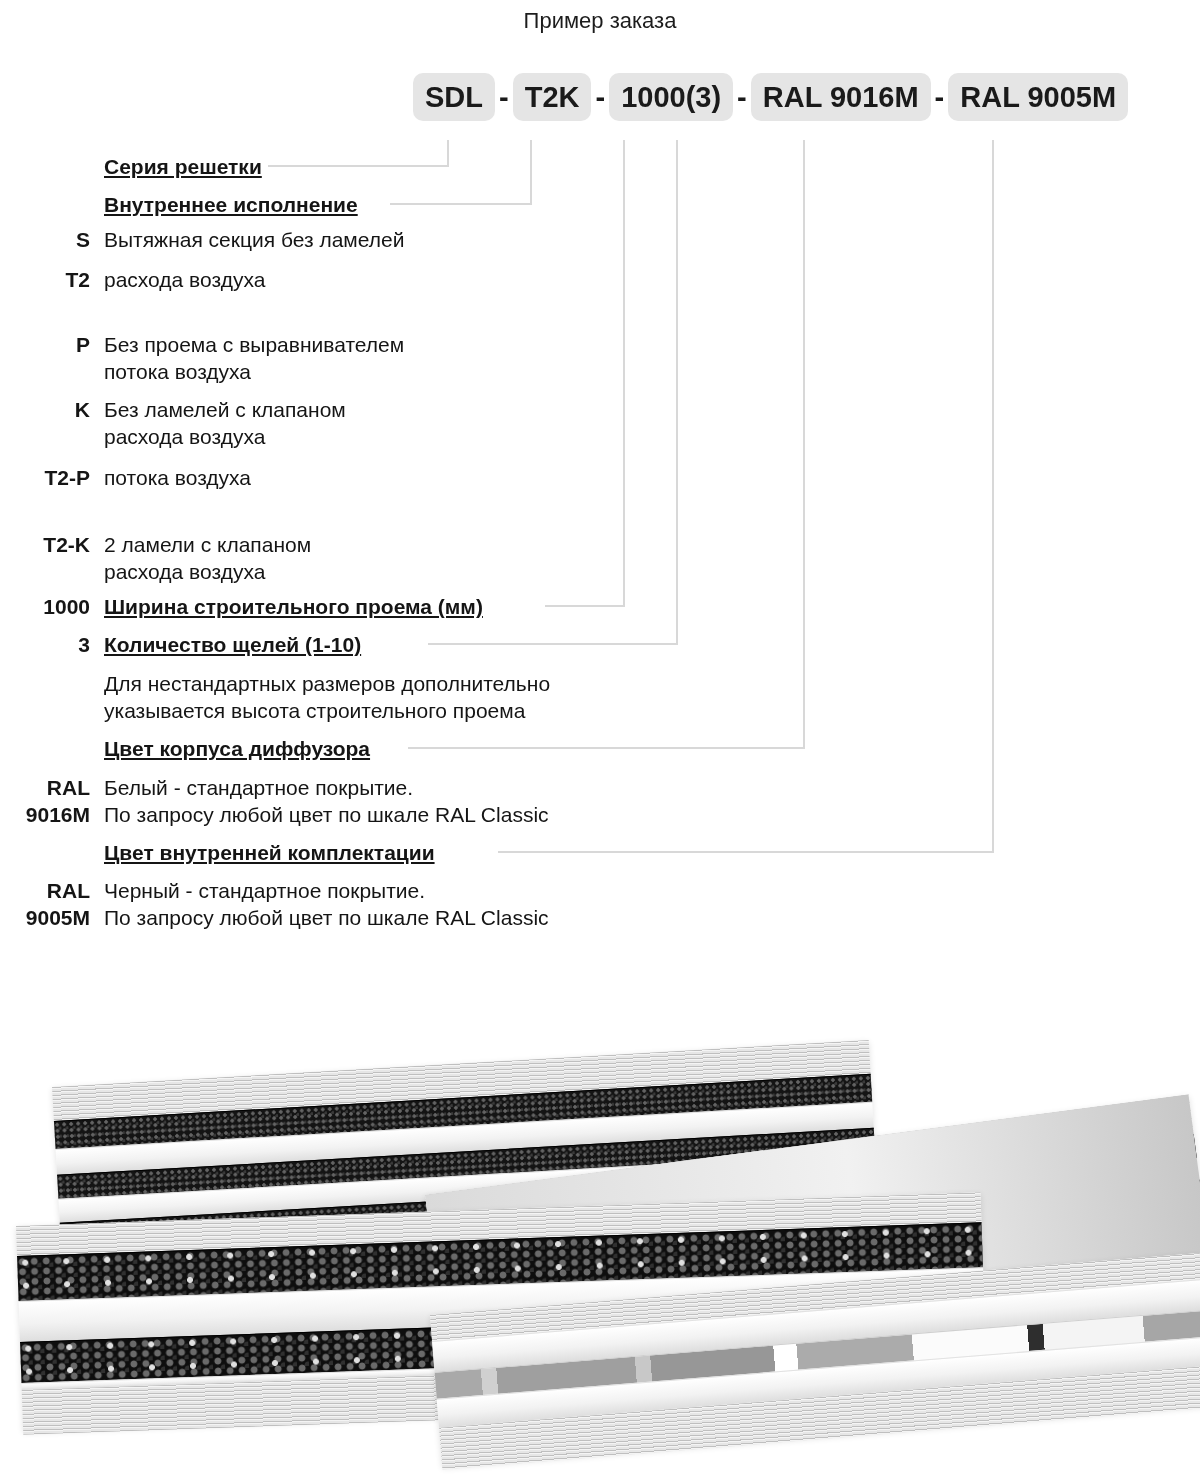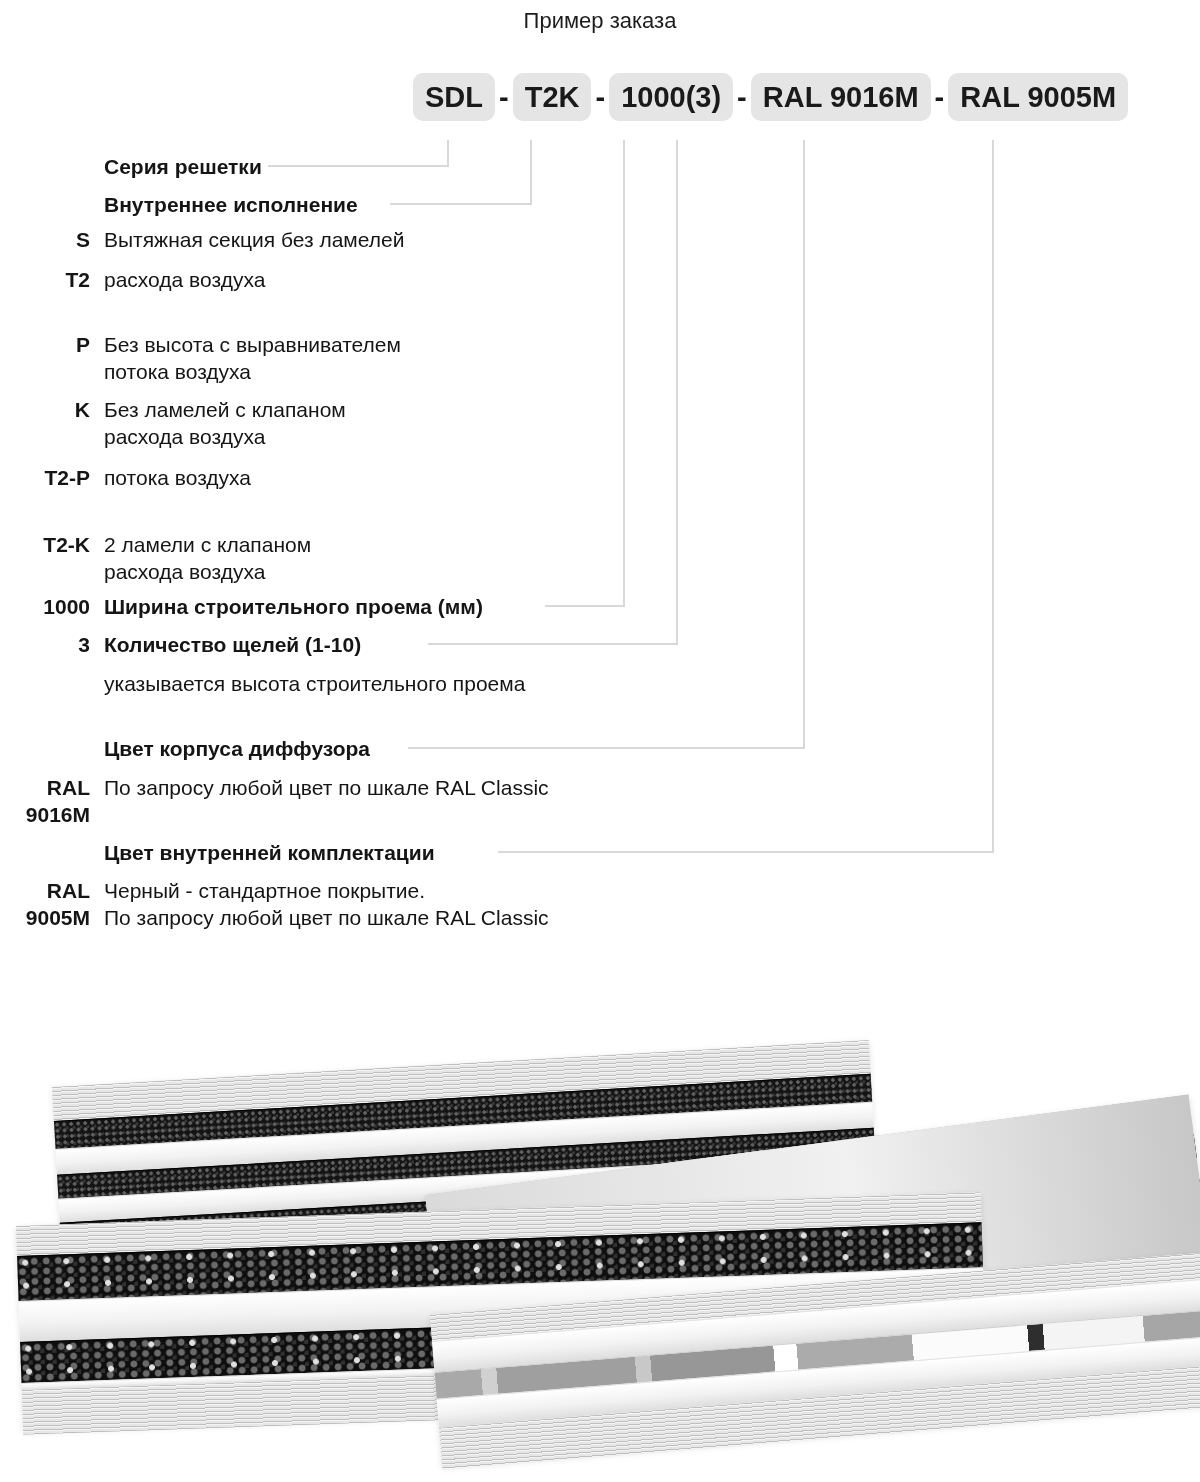--- a/index.html
+++ b/index.html
@@ -20,21 +20,21 @@
   .dash{padding:0 4px;}
 
   
   .connectors{position:absolute;top:0;left:0;}
 
   
   .row{position:absolute;left:0;width:760px;font-size:21px;line-height:27px;}
   .row .code{position:absolute;left:0;top:0;width:90px;text-align:right;font-weight:700;}
   .row .code div{line-height:27px;}
   .row .desc{margin-left:104px;}
-  .b{font-weight:700;}
+  .b{font-weight:700;text-decoration:underline;}
 
   
   .photo{position:absolute;top:1020px;left:0;width:1200px;height:462px;overflow:hidden;background:#fff;}
   .panel{position:absolute;transform-origin:0 0;background:#f6f6f6;
          box-shadow:0 2px 6px rgba(0,0,0,.12);}
   .panel > div{width:100%;}
   .rib{background:repeating-linear-gradient(180deg,#bfbfbf 0 1px,#f4f4f4 1px 2px,#e6e6e6 2px 4px);}
   .band{background:linear-gradient(180deg,#ffffff 0%,#f2f2f2 55%,#dedede 100%);
         border-top:1px solid #e2e2e2;}
   .slot-perf{background-color:#141414;
@@ -112,21 +112,21 @@
     <div class="row" style="top:266px">
       <span class="code">T2</span>
       <div class="desc">
         <div>расхода воздуха</div>
       </div>
     </div>
 
     <div class="row" style="top:331px">
       <span class="code">P</span>
       <div class="desc">
-        <div>Без высота с выравнивателем</div>
+        <div>Без проема с выравнивателем</div>
         <div>потока воздуха</div>
       </div>
     </div>
 
     <div class="row" style="top:396px">
       <span class="code">K</span>
       <div class="desc">
         <div>Без ламелей с клапаном</div>
         <div>расхода воздуха</div>
       </div>
@@ -152,34 +152,36 @@
       <div class="desc b">Ширина строительного проема (мм)</div>
     </div>
 
     <div class="row" style="top:631px">
       <span class="code">3</span>
       <div class="desc b">Количество щелей (1-10)</div>
     </div>
 
     <div class="row" style="top:670px">
       <div class="desc">
+        <div>Для нестандартных размеров дополнительно</div>
         <div>указывается высота строительного проема</div>
       </div>
     </div>
 
     <div class="row" style="top:735px">
       <div class="desc b">Цвет корпуса диффузора</div>
     </div>
 
     <div class="row" style="top:774px">
       <span class="code">
         <div>RAL</div>
         <div>9016M</div>
       </span>
       <div class="desc">
+        <div>Белый - стандартное покрытие.</div>
         <div>По запросу любой цвет по шкале RAL Classic</div>
       </div>
     </div>
 
     <div class="row" style="top:839px">
       <div class="desc b">Цвет внутренней комплектации</div>
     </div>
 
     <div class="row" style="top:877px">
       <span class="code">

